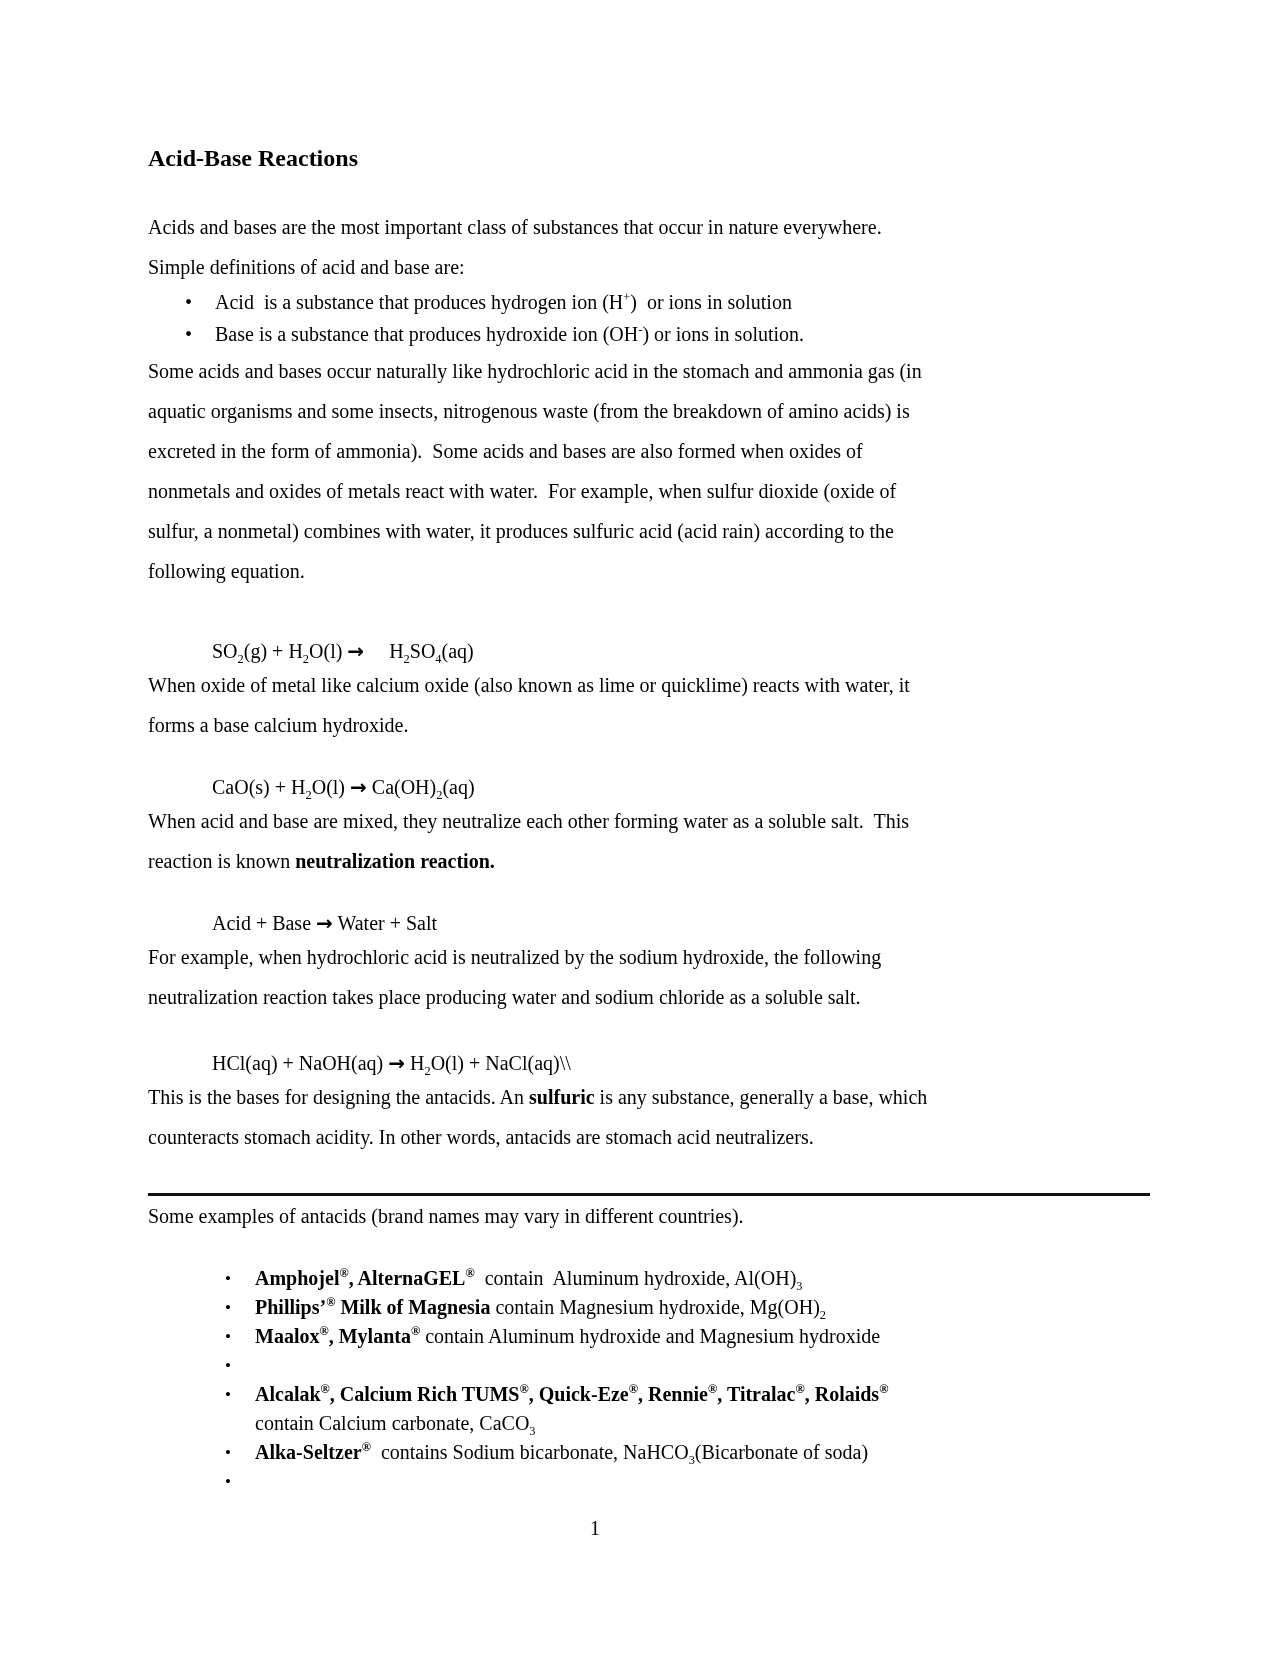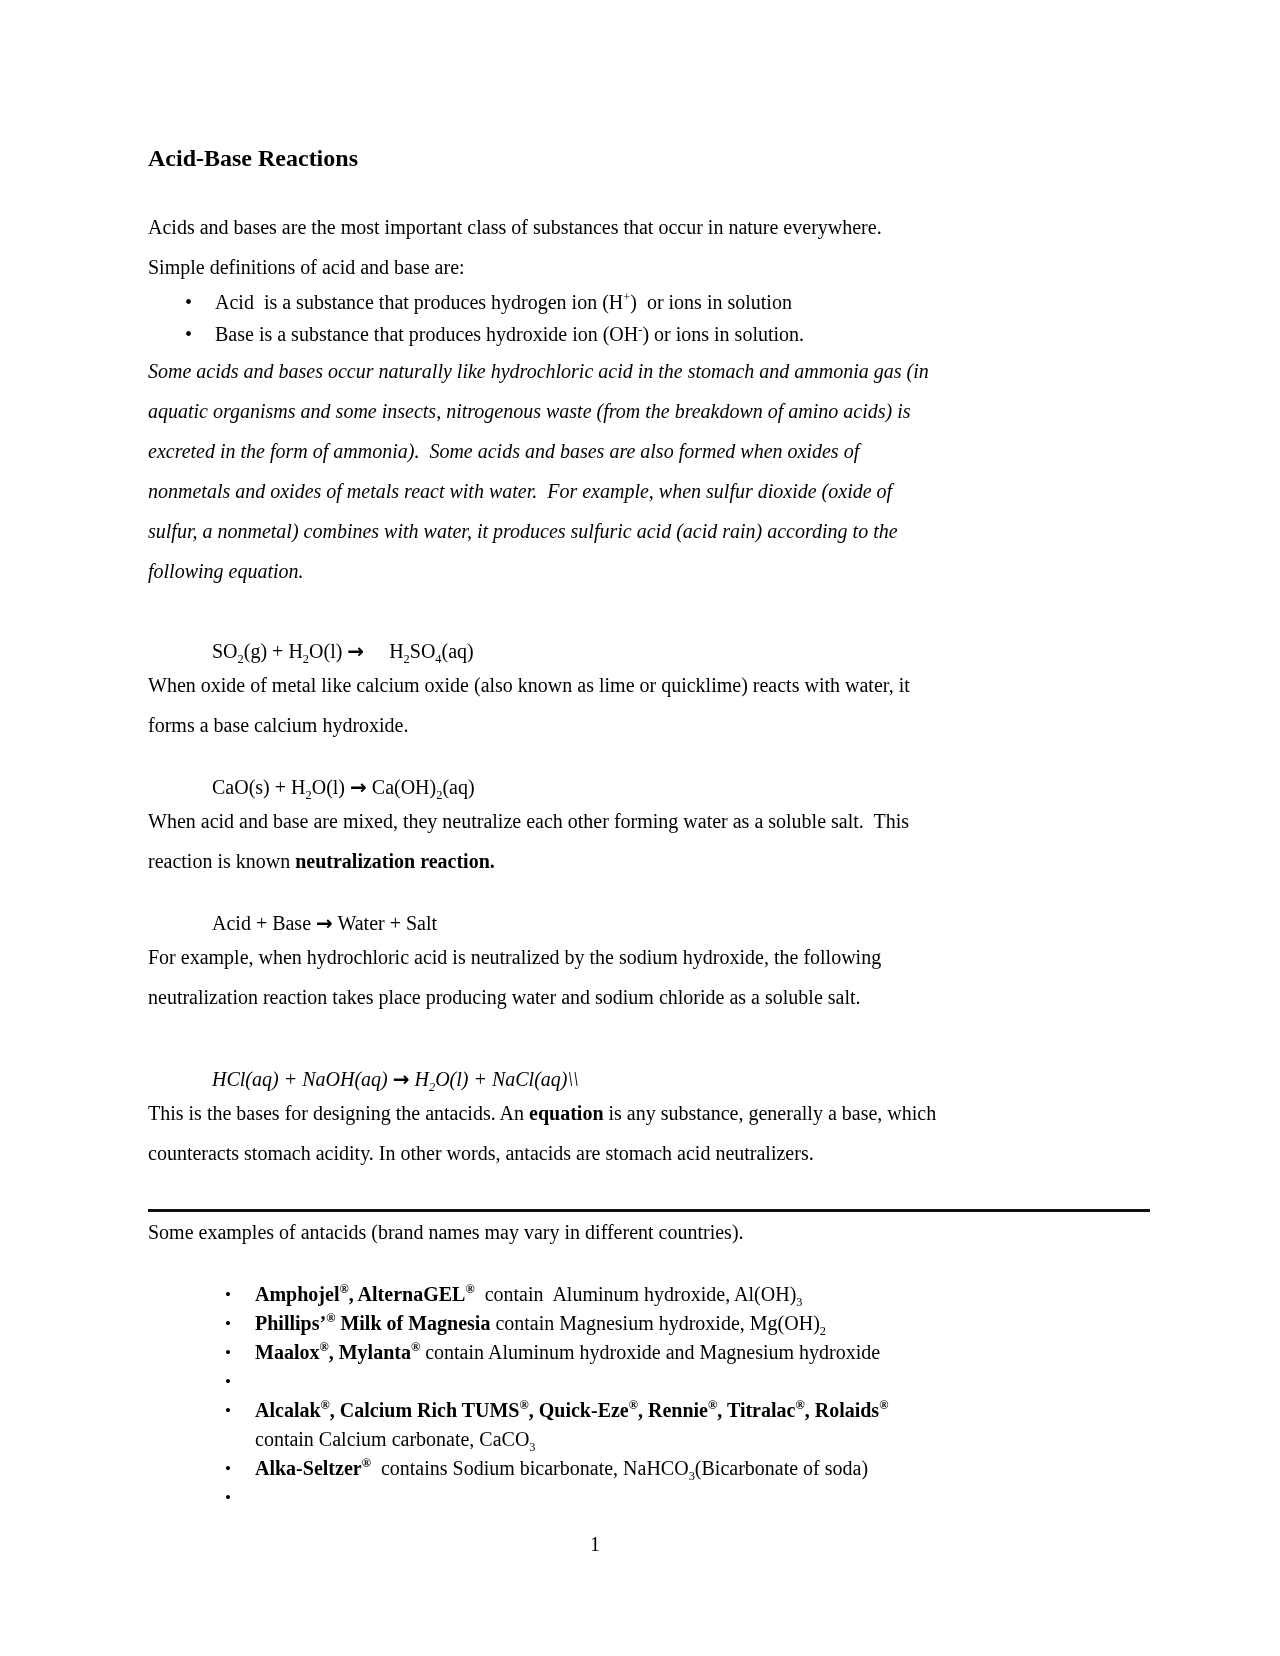--- a/index.html
+++ b/index.html
@@ -15,34 +15,34 @@
   }
   h1.title{
     font-size:24px;line-height:30px;font-weight:bold;margin:0 0 34px 0;
     white-space:pre-wrap;
   }
   p.body-text{
     font-size:20px;line-height:40px;margin:0;
     white-space:pre-wrap;
   }
   .p-intro{margin-bottom:28px;}
-  .p-natural{margin-top:24px;font-style:italic;}
+  .p-natural{margin-top:24px;}
   .p-metal{margin-top:36px;}
   .p-neutral{margin-top:32px;}
   .p-example{margin-top:30px;}
   .p-basis{margin-top:30px;}
   .p-examples{margin-top:20px;}
   .equation{
     font-size:20px;line-height:28px;margin:0 0 0 64px;
     white-space:pre-wrap;
   }
   .eq-so2{margin-top:46px;}
   .eq-cao{margin-top:28px;}
   .eq-ab{margin-top:28px;}
-  .eq-hcl{margin-top:48px;font-style:italic;}
+  .eq-hcl{margin-top:32px;}
   .arrow{
     font-family:"DejaVu Sans",sans-serif;
     font-weight:bold;
   }
   sub,sup{font-size:0.62em;line-height:0;}
   sup{vertical-align:super;}
   sub{vertical-align:sub;}
   .def-list{margin:0;}
   .def-item{
     display:flex;font-size:20px;line-height:30px;margin-bottom:2px;
@@ -106,21 +106,21 @@
   <p class="body-text p-neutral">When acid and base are mixed, they neutralize each other forming water as a soluble salt.  This
 reaction is known <b>neutralization reaction.</b></p>
 
   <div class="equation eq-ab">Acid + Base <span class="arrow">→</span> Water + Salt</div>
 
   <p class="body-text p-example">For example, when hydrochloric acid is neutralized by the sodium hydroxide, the following
 neutralization reaction takes place producing water and sodium chloride as a soluble salt.</p>
 
   <div class="equation eq-hcl">HCl(aq) + NaOH(aq) <span class="arrow">→</span> H<sub>2</sub>O(l) + NaCl(aq)\\</div>
 
-  <p class="body-text p-basis">This is the bases for designing the antacids. An <b>equation</b> is any substance, generally a base, which
+  <p class="body-text p-basis">This is the bases for designing the antacids. An <b>sulfuric</b> is any substance, generally a base, which
 counteracts stomach acidity. In other words, antacids are stomach acid neutralizers.</p>
 
   <hr class="separator">
 
   <p class="body-text p-examples">Some examples of antacids (brand names may vary in different countries).</p>
 
   <div class="antacid-list">
     <div class="antacid-item">
       <span class="bullet">•</span>
       <span class="li-text"><b>Amphojel</b><b><sup>®</sup></b><b>, AlternaGEL</b><b><sup>®</sup></b>  contain  Aluminum hydroxide, Al(OH)<sub>3</sub></span>

